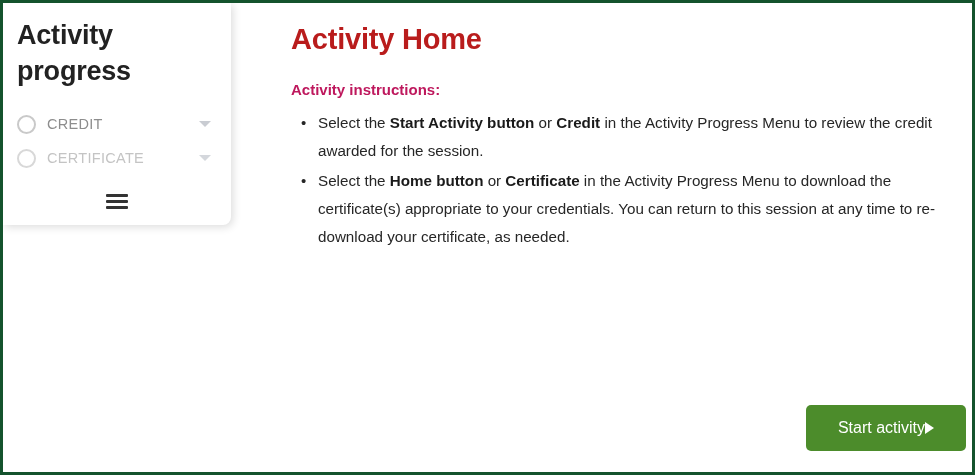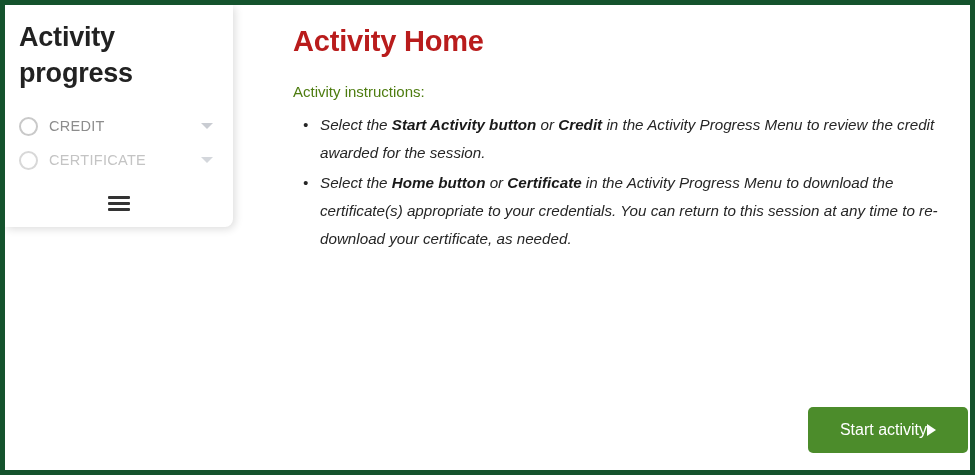--- a/index.html
+++ b/index.html
@@ -15,21 +15,21 @@
     overflow: hidden;
     font-family: "Liberation Sans", sans-serif;
     color: #222222;
   }
 
   
   #page-frame {
     position: relative;
     width: 975px;
     height: 475px;
-    border: 5px solid #14532d;
+    border: 3px solid #14532d;
     background: #ffffff;
     overflow: hidden;
   }
 
   
   #activity-progress-card {
     position: absolute;
     left: 0;
     top: 0;
     width: 228px;
@@ -126,38 +126,37 @@
     line-height: 36px;
     font-weight: bold;
     color: #b91c1c;
     letter-spacing: -0.2px;
   }
 
   #instructions-label {
     margin: 23px 0 0 0;
     font-size: 15px;
     line-height: 20px;
-    font-weight: normal;
-    color: #4d7c0f;
+    font-weight: bold;
+    color: #be185d;
   }
 
   #instructions-list {
     margin: 9px 0 0 0;
     padding-left: 27px;
     list-style: none;
   }
 
   .instruction-item {
     position: relative;
     font-size: 15.2px;
     line-height: 28px;
     color: #262626;
     margin-bottom: 2px;
     max-width: 660px;
-    font-style: italic;
   }
   .instruction-item::before {
     content: "\2022";
     position: absolute;
     left: -17px;
     top: 0;
     font-size: 15px;
     line-height: 28px;
     color: #262626;
   }

